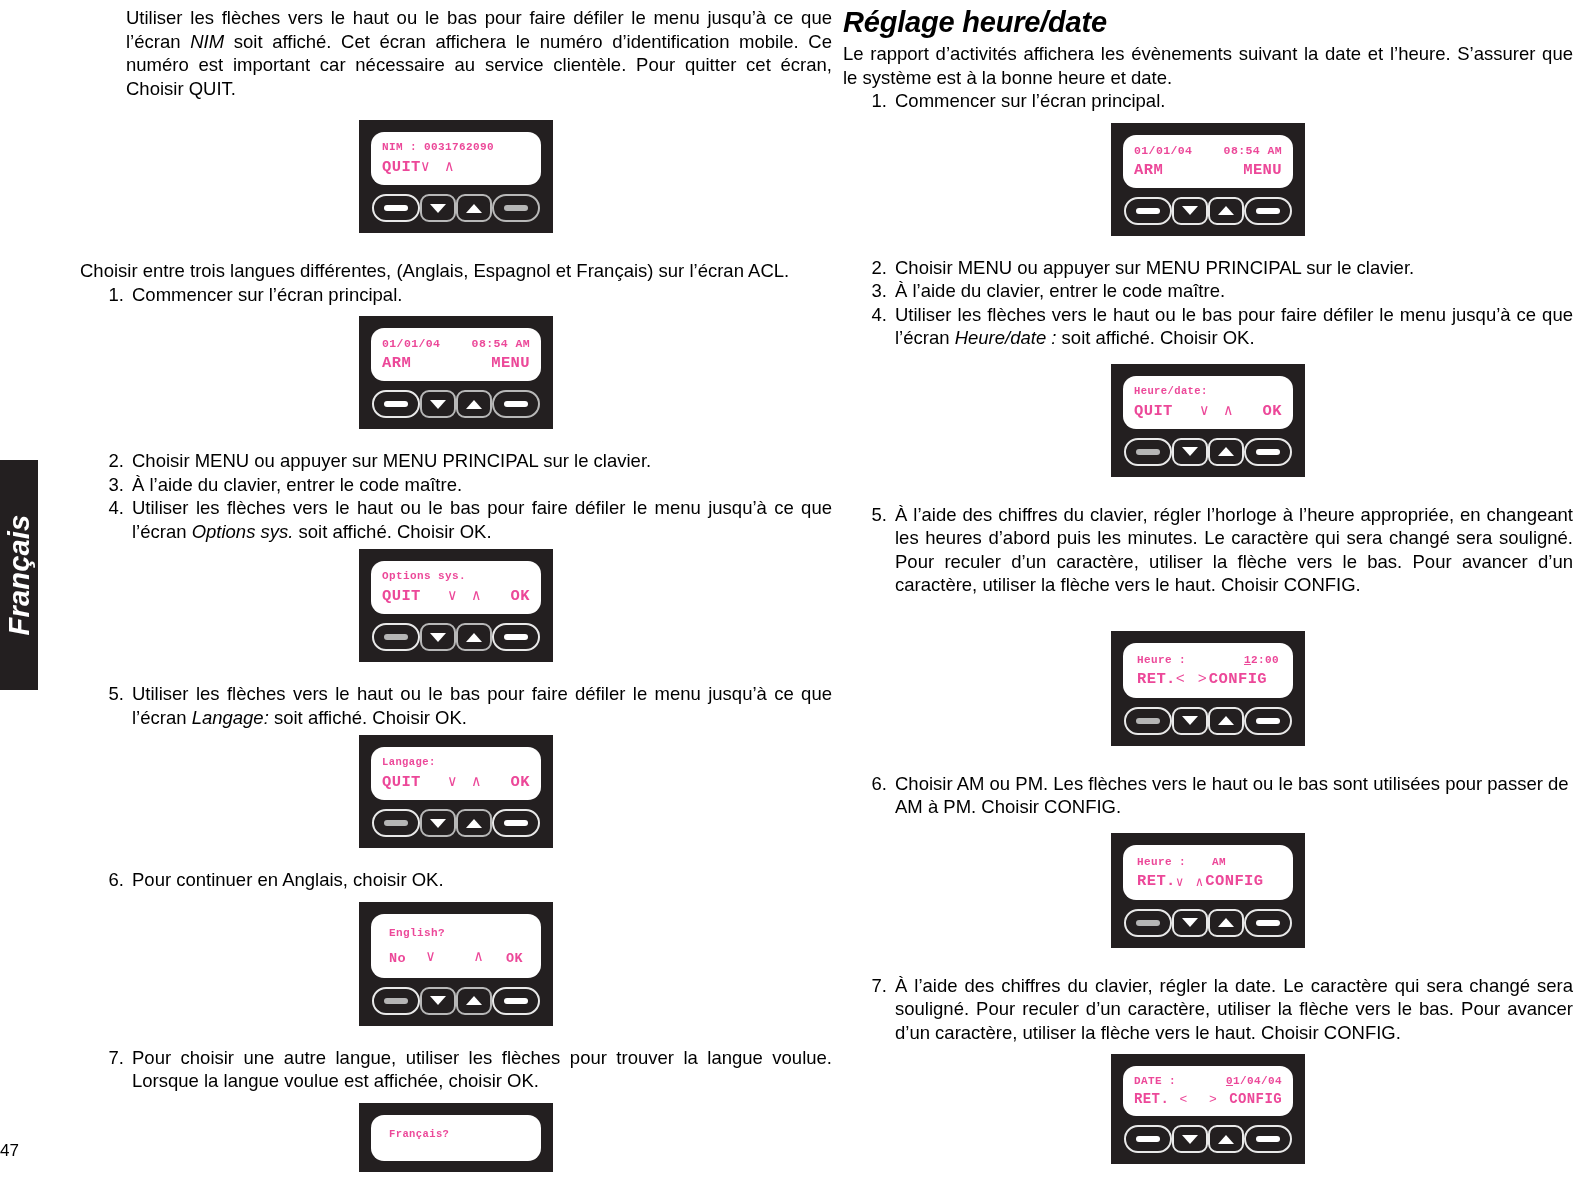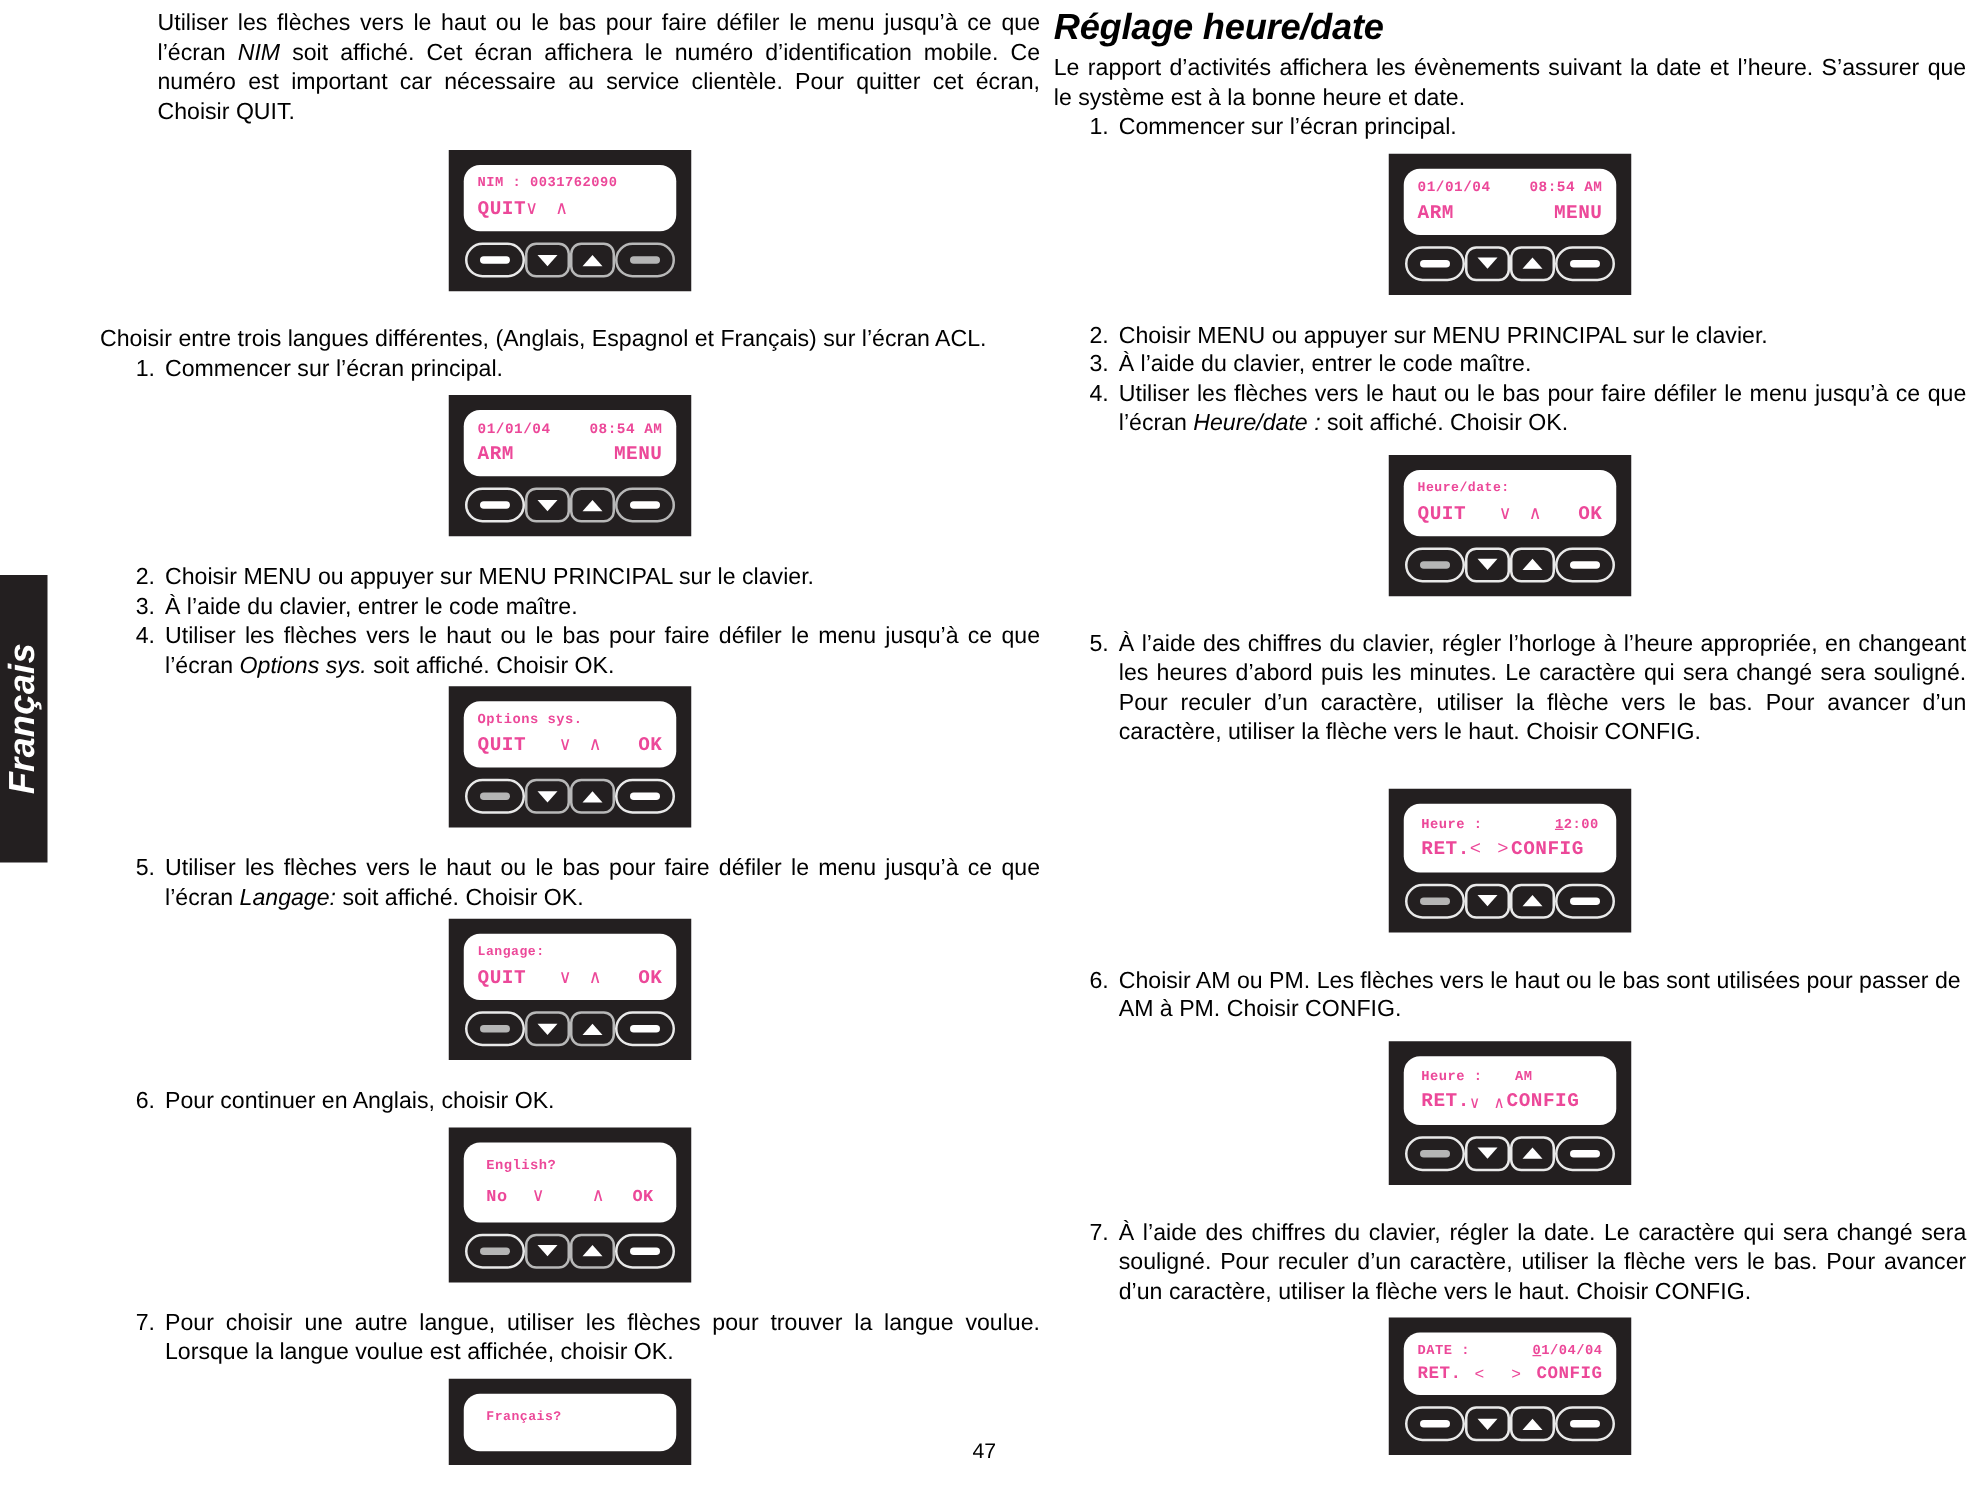--- a/index.html
+++ b/index.html
@@ -188,22 +188,22 @@
     border-right: 8px solid transparent;
   }
   .chev-down { border-top: 9px solid #ffffff; }
   .chev-up   { border-bottom: 9px solid #ffffff; }
 
   
   .page-number {
     position: absolute;
     left: 0;
     right: 0;
-    bottom: 22px;
-    text-align: center;
+    bottom: 32px;
+    text-align: left;
     font-size: 17px;
   }
 </style>
 </head>
 <body>
 
 <div class="side-tab">
   <div class="side-tab-label">Français</div>
 </div>
 

